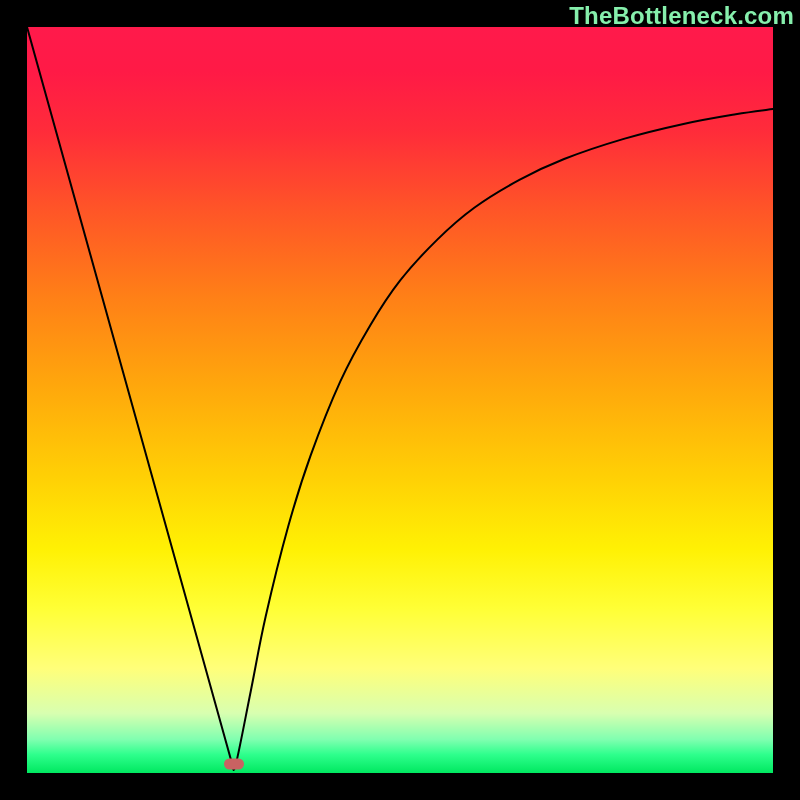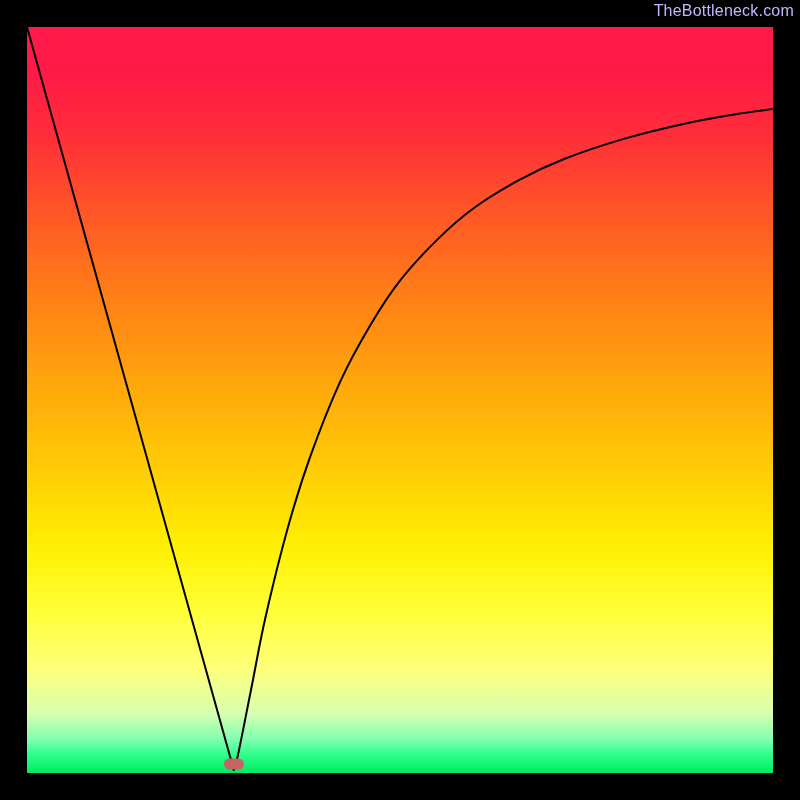--- a/index.html
+++ b/index.html
@@ -23,23 +23,23 @@
     position: absolute;
     left: 0;
     top: 0;
     width: 746px;
     height: 746px;
   }
   .watermark {
     position: absolute;
     top: 2px;
     right: 6px;
-    color: #c4b5fd;
-    font-size: 16px;
-    font-weight: 400;
+    color: #86efac;
+    font-size: 24px;
+    font-weight: 700;
     letter-spacing: 0.2px;
     user-select: none;
   }
   .marker {
     position: absolute;
     width: 20px;
     height: 11px;
     border-radius: 6px;
     transform: translate(-50%, -50%);
   }

